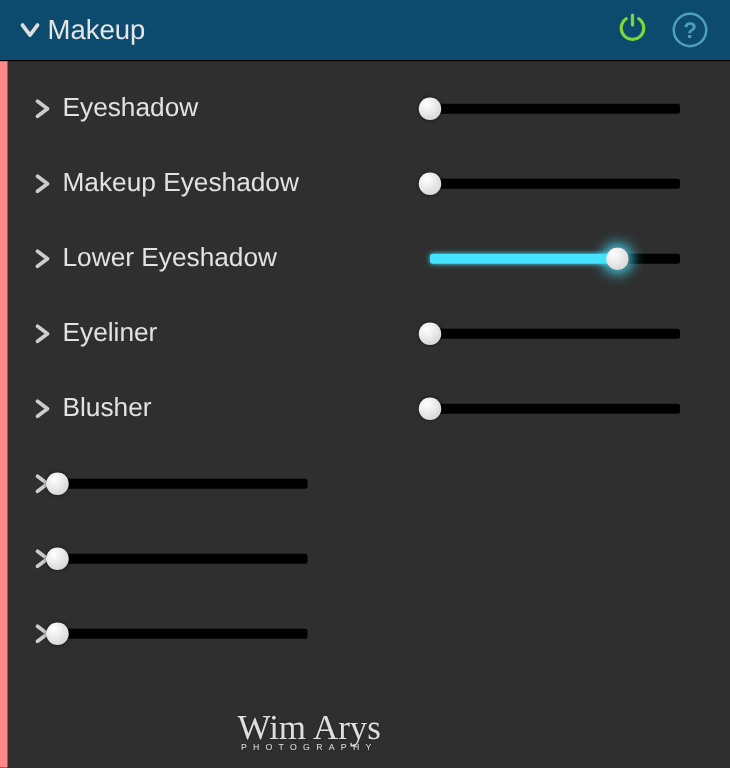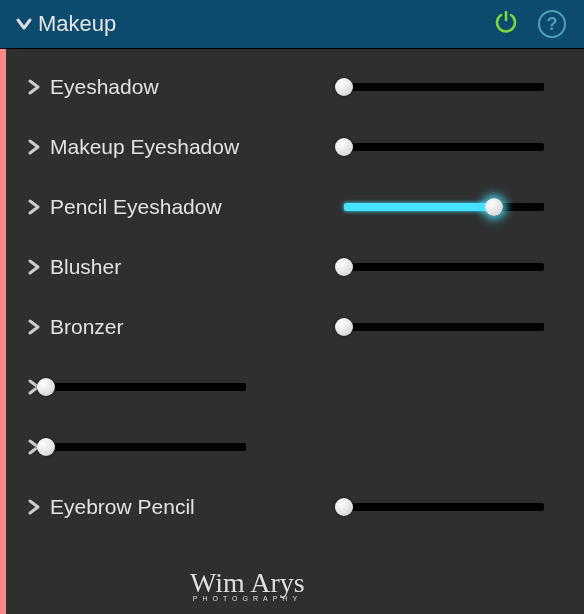--- a/index.html
+++ b/index.html
@@ -184,85 +184,84 @@
             <div class="slider-thumb" style="left: 0%;"></div>
           </div>
         </div>
       </div>
       <div class="row">
         <span class="row-chevron">
           <svg width="16" height="16" viewBox="0 0 16 16">
             <polyline points="4,2 12,8 4,14" fill="none" stroke="#ccc" stroke-width="3" stroke-linecap="round" stroke-linejoin="round"></polyline>
           </svg>
         </span>
-        <span class="row-label">Pencil Eyeshadow</span>
+        <span class="row-label">Lower Eyeshadow</span>
         <div class="slider-zone">
           <div class="slider-track">
             <div class="slider-fill" style="width: 75%;"></div>
             <div class="slider-thumb glow" style="left: 75%;"></div>
           </div>
         </div>
       </div>
       <div class="row">
         <span class="row-chevron">
           <svg width="16" height="16" viewBox="0 0 16 16">
             <polyline points="4,2 12,8 4,14" fill="none" stroke="#ccc" stroke-width="3" stroke-linecap="round" stroke-linejoin="round"></polyline>
           </svg>
         </span>
+        <span class="row-label">Eyeliner</span>
+        <div class="slider-zone">
+          <div class="slider-track">
+            <div class="slider-thumb" style="left: 0%;"></div>
+          </div>
+        </div>
+      </div>
+      <div class="row">
+        <span class="row-chevron">
+          <svg width="16" height="16" viewBox="0 0 16 16">
+            <polyline points="4,2 12,8 4,14" fill="none" stroke="#ccc" stroke-width="3" stroke-linecap="round" stroke-linejoin="round"></polyline>
+          </svg>
+        </span>
         <span class="row-label">Blusher</span>
         <div class="slider-zone">
           <div class="slider-track">
             <div class="slider-thumb" style="left: 0%;"></div>
           </div>
         </div>
       </div>
       <div class="row">
         <span class="row-chevron">
           <svg width="16" height="16" viewBox="0 0 16 16">
             <polyline points="4,2 12,8 4,14" fill="none" stroke="#ccc" stroke-width="3" stroke-linecap="round" stroke-linejoin="round"></polyline>
           </svg>
         </span>
-        <span class="row-label">Bronzer</span>
-        <div class="slider-zone">
-          <div class="slider-track">
-            <div class="slider-thumb" style="left: 0%;"></div>
-          </div>
-        </div>
-      </div>
-      <div class="row">
-        <span class="row-chevron">
-          <svg width="16" height="16" viewBox="0 0 16 16">
-            <polyline points="4,2 12,8 4,14" fill="none" stroke="#ccc" stroke-width="3" stroke-linecap="round" stroke-linejoin="round"></polyline>
-          </svg>
-        </span>
-        <div class="slider-zone">
-          <div class="slider-track">
-            <div class="slider-thumb" style="left: 0%;"></div>
-          </div>
-        </div>
-      </div>
-      <div class="row">
-        <span class="row-chevron">
-          <svg width="16" height="16" viewBox="0 0 16 16">
-            <polyline points="4,2 12,8 4,14" fill="none" stroke="#ccc" stroke-width="3" stroke-linecap="round" stroke-linejoin="round"></polyline>
-          </svg>
-        </span>
-        <div class="slider-zone">
-          <div class="slider-track">
-            <div class="slider-thumb" style="left: 0%;"></div>
-          </div>
-        </div>
-      </div>
-      <div class="row">
-        <span class="row-chevron">
-          <svg width="16" height="16" viewBox="0 0 16 16">
-            <polyline points="4,2 12,8 4,14" fill="none" stroke="#ccc" stroke-width="3" stroke-linecap="round" stroke-linejoin="round"></polyline>
-          </svg>
-        </span>
-        <span class="row-label">Eyebrow Pencil</span>
+        <div class="slider-zone">
+          <div class="slider-track">
+            <div class="slider-thumb" style="left: 0%;"></div>
+          </div>
+        </div>
+      </div>
+      <div class="row">
+        <span class="row-chevron">
+          <svg width="16" height="16" viewBox="0 0 16 16">
+            <polyline points="4,2 12,8 4,14" fill="none" stroke="#ccc" stroke-width="3" stroke-linecap="round" stroke-linejoin="round"></polyline>
+          </svg>
+        </span>
+        <div class="slider-zone">
+          <div class="slider-track">
+            <div class="slider-thumb" style="left: 0%;"></div>
+          </div>
+        </div>
+      </div>
+      <div class="row">
+        <span class="row-chevron">
+          <svg width="16" height="16" viewBox="0 0 16 16">
+            <polyline points="4,2 12,8 4,14" fill="none" stroke="#ccc" stroke-width="3" stroke-linecap="round" stroke-linejoin="round"></polyline>
+          </svg>
+        </span>
         <div class="slider-zone">
           <div class="slider-track">
             <div class="slider-thumb" style="left: 0%;"></div>
           </div>
         </div>
       </div>
     </div>
 
   <div class="watermark">
     <span>Wim Arys</span>

